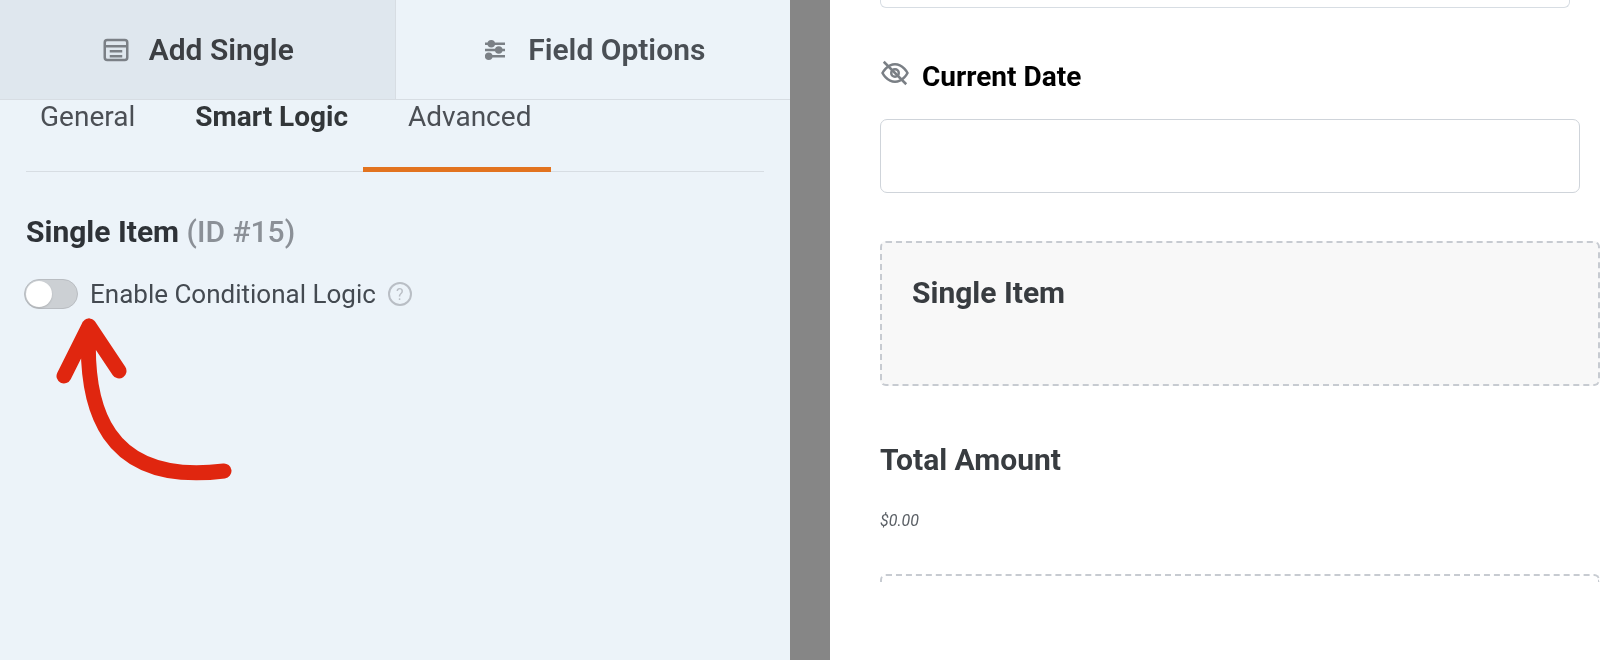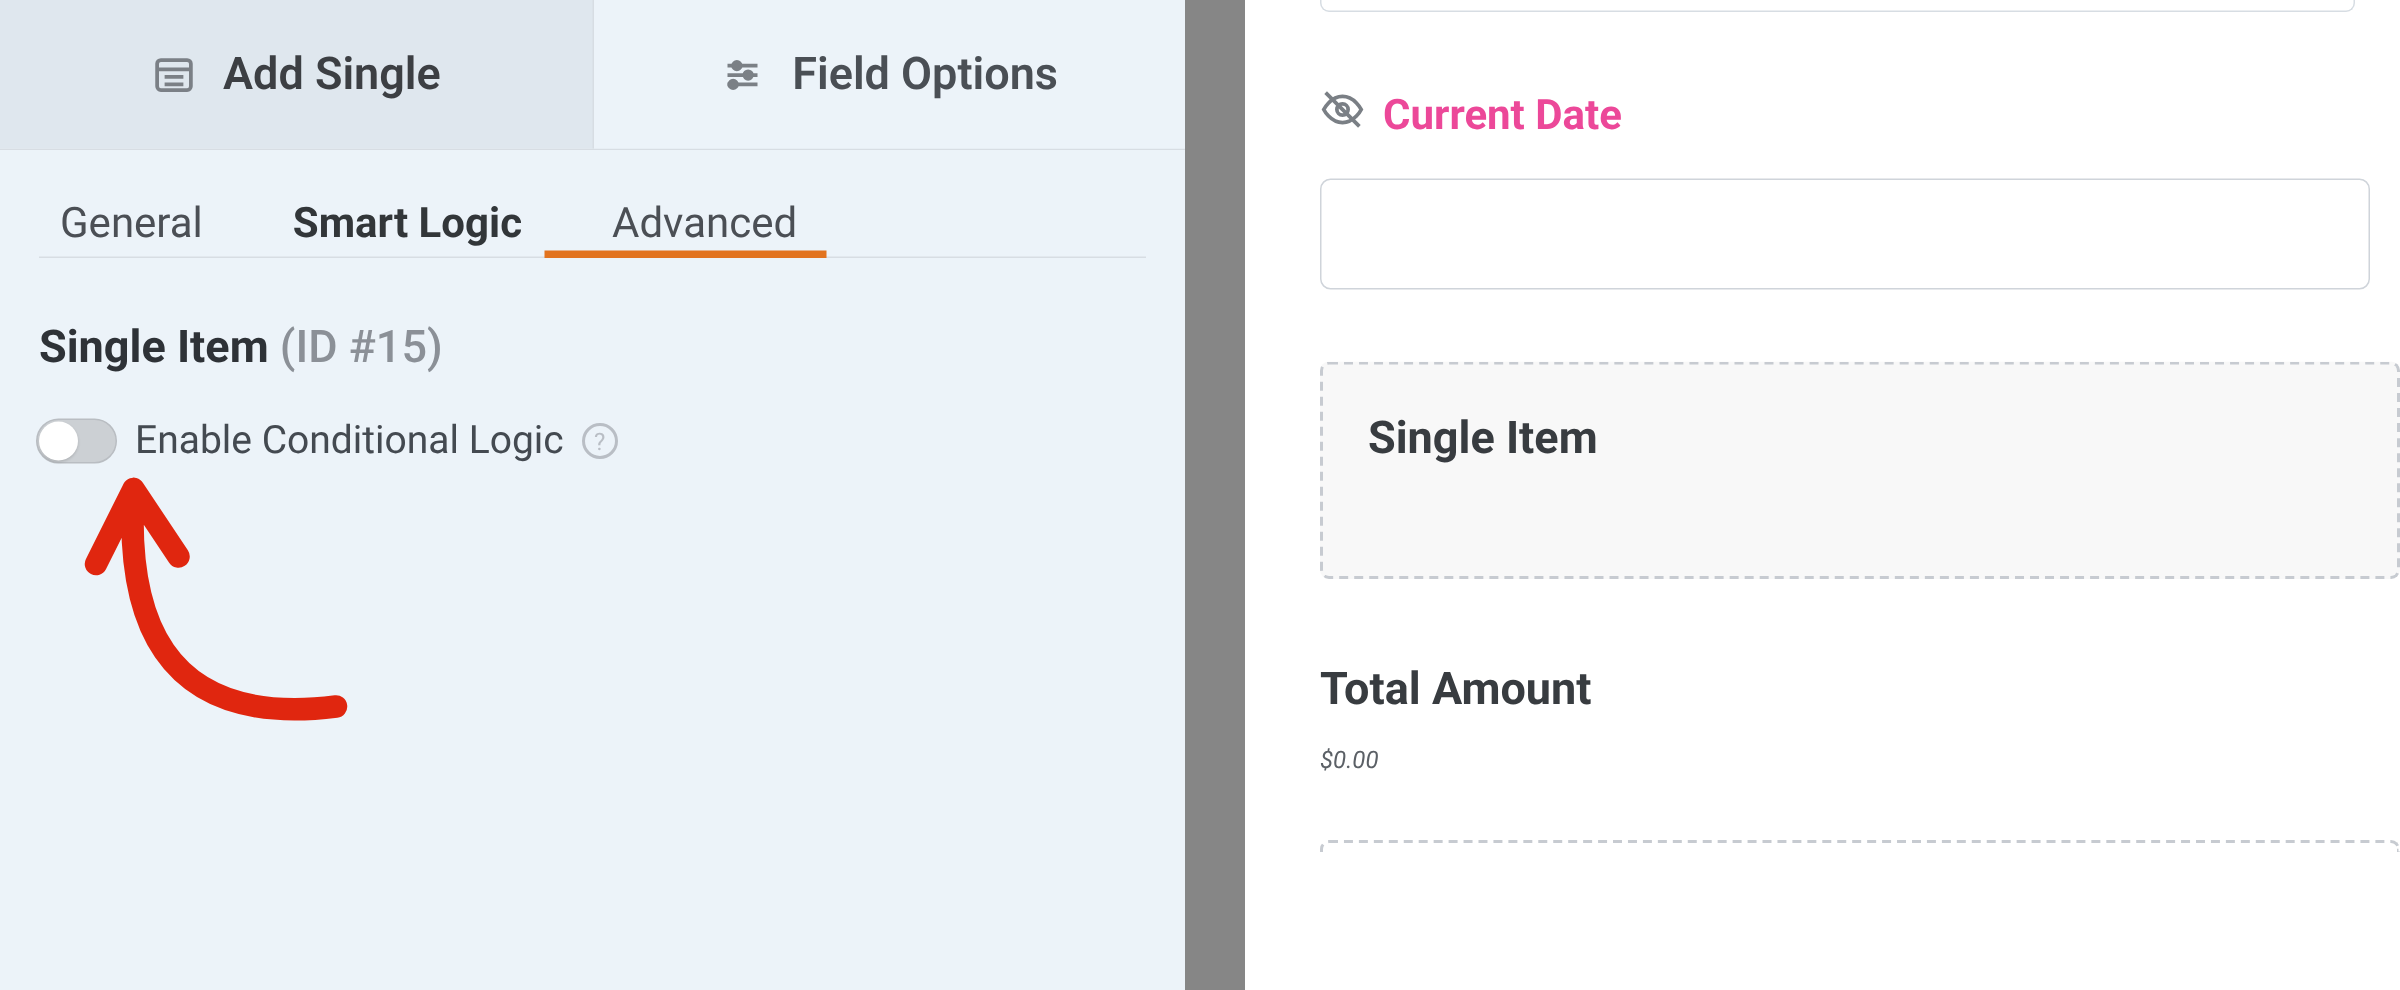--- a/index.html
+++ b/index.html
@@ -12,21 +12,21 @@
   
   .top-tabs { display: flex; height: 100px; border-bottom: 1px solid #d7dde3; }
   .top-tab { flex: 1; display: flex; align-items: center; justify-content: center; gap: 18px; font-size: 30px; font-weight: 600; color: #4a4f55; cursor: pointer; }
   .top-tab.inactive { background: #dfe7ee; border-right: 1px solid #d7dde3; color:#3c3f43; }
   .top-tab.active { background: #ecf3f9; }
   .tab-icon { display: inline-flex; align-items: center; justify-content: center; width: 30px; height: 30px; color: #7b8086; }
   .tab-icon svg { width: 30px; height: 30px; }
 
   
   .sub-tabs-wrap { padding: 0 26px; }
-  .sub-tabs { display: flex; gap: 60px; height: 72px; align-items: flex-end; border-bottom: 1px solid #d7dde3; padding-left: 14px; }
+  .sub-tabs { display: flex; gap: 60px; height: 72px; align-items: flex-start; border-bottom: 1px solid #d7dde3; padding-left: 14px; }
   .sub-tab { font-size: 28px; color: #4b4f55; cursor: pointer; padding-bottom: 6px; }
   .sub-tab.active { font-weight: 700; color: #323639; position: relative; }
   .sub-underline { position: absolute; height: 5px; background: #e2731f; left: 363px; width: 188px; top: 167px; }
 
   
   .field-heading { padding: 42px 26px 18px 26px; font-size: 30px; color: #2e3237; font-weight: 700; }
   .field-id { color: #8b9097; font-weight: 500; }
 
   
   .toggle-row { display: flex; align-items: center; gap: 12px; padding: 12px 24px; }
@@ -36,30 +36,30 @@
   .help-icon { width: 24px; height: 24px; border-radius: 50%; border: 2px solid #b9bec5; color: #b9bec5; display: inline-flex; align-items: center; justify-content: center; font-size: 16px; cursor: pointer; }
 
   
   .annotation { position: absolute; left: 44px; top: 316px; pointer-events: none; }
   .annotation svg { width: 200px; height: 190px; }
 
   
   .preview-inner { padding: 0 0 0 50px; }
   .cutoff-input { margin: 0 30px 50px 50px; height: 8px; border: 1px solid #d7dde3; border-top: none; border-radius: 0 0 6px 6px; background: #fff; }
   .field-block { margin: 0 0 48px 0; }
-  .hidden-label { display:flex; align-items:center; gap:12px; font-size: 28px; font-weight: 700; color: #ec4899; margin-bottom: 24px; }
+  .hidden-label { display:flex; align-items:center; gap:12px; font-size: 28px; font-weight: 700; color: #000000; margin-bottom: 24px; }
   .hidden-label svg { width: 30px; height: 30px; color:#7a7f85; }
   .text-input { width: 700px; height: 74px; border: 1px solid #cfd4da; border-radius: 7px; background: #fff; }
 
   .single-item-box { width: 720px; border: 2px dashed #c7cbd1; border-radius: 6px; background: #f8f8f8; padding: 32px 30px 36px 30px; }
   .single-item-title { font-size: 30px; font-weight: 700; color: #383c40; margin-bottom: 38px; }
   .single-item-price { font-size: 26px; color: #5b6066; }
 
   .total-block { margin-top: 56px; width: 720px; }
-  .total-title { font-size: 30px; font-weight: 700; color: #383c40; margin-bottom: 20px; }
+  .total-title { font-size: 30px; font-weight: 700; color: #383c40; margin-bottom: 34px; }
   .total-value { font-size: 16px; color: #5b6066; font-style: italic; }
 
   .dashed-bottom { width: 720px; border-top: 2px dashed #c7cbd1; border-left: 2px dashed #c7cbd1; border-right: 2px dashed #c7cbd1; border-radius: 6px 6px 0 0; height: 8px; margin-top: 44px; }
 </style>
 </head>
 <body>
 
 <div class="app">
 
   <div class="sidebar">

